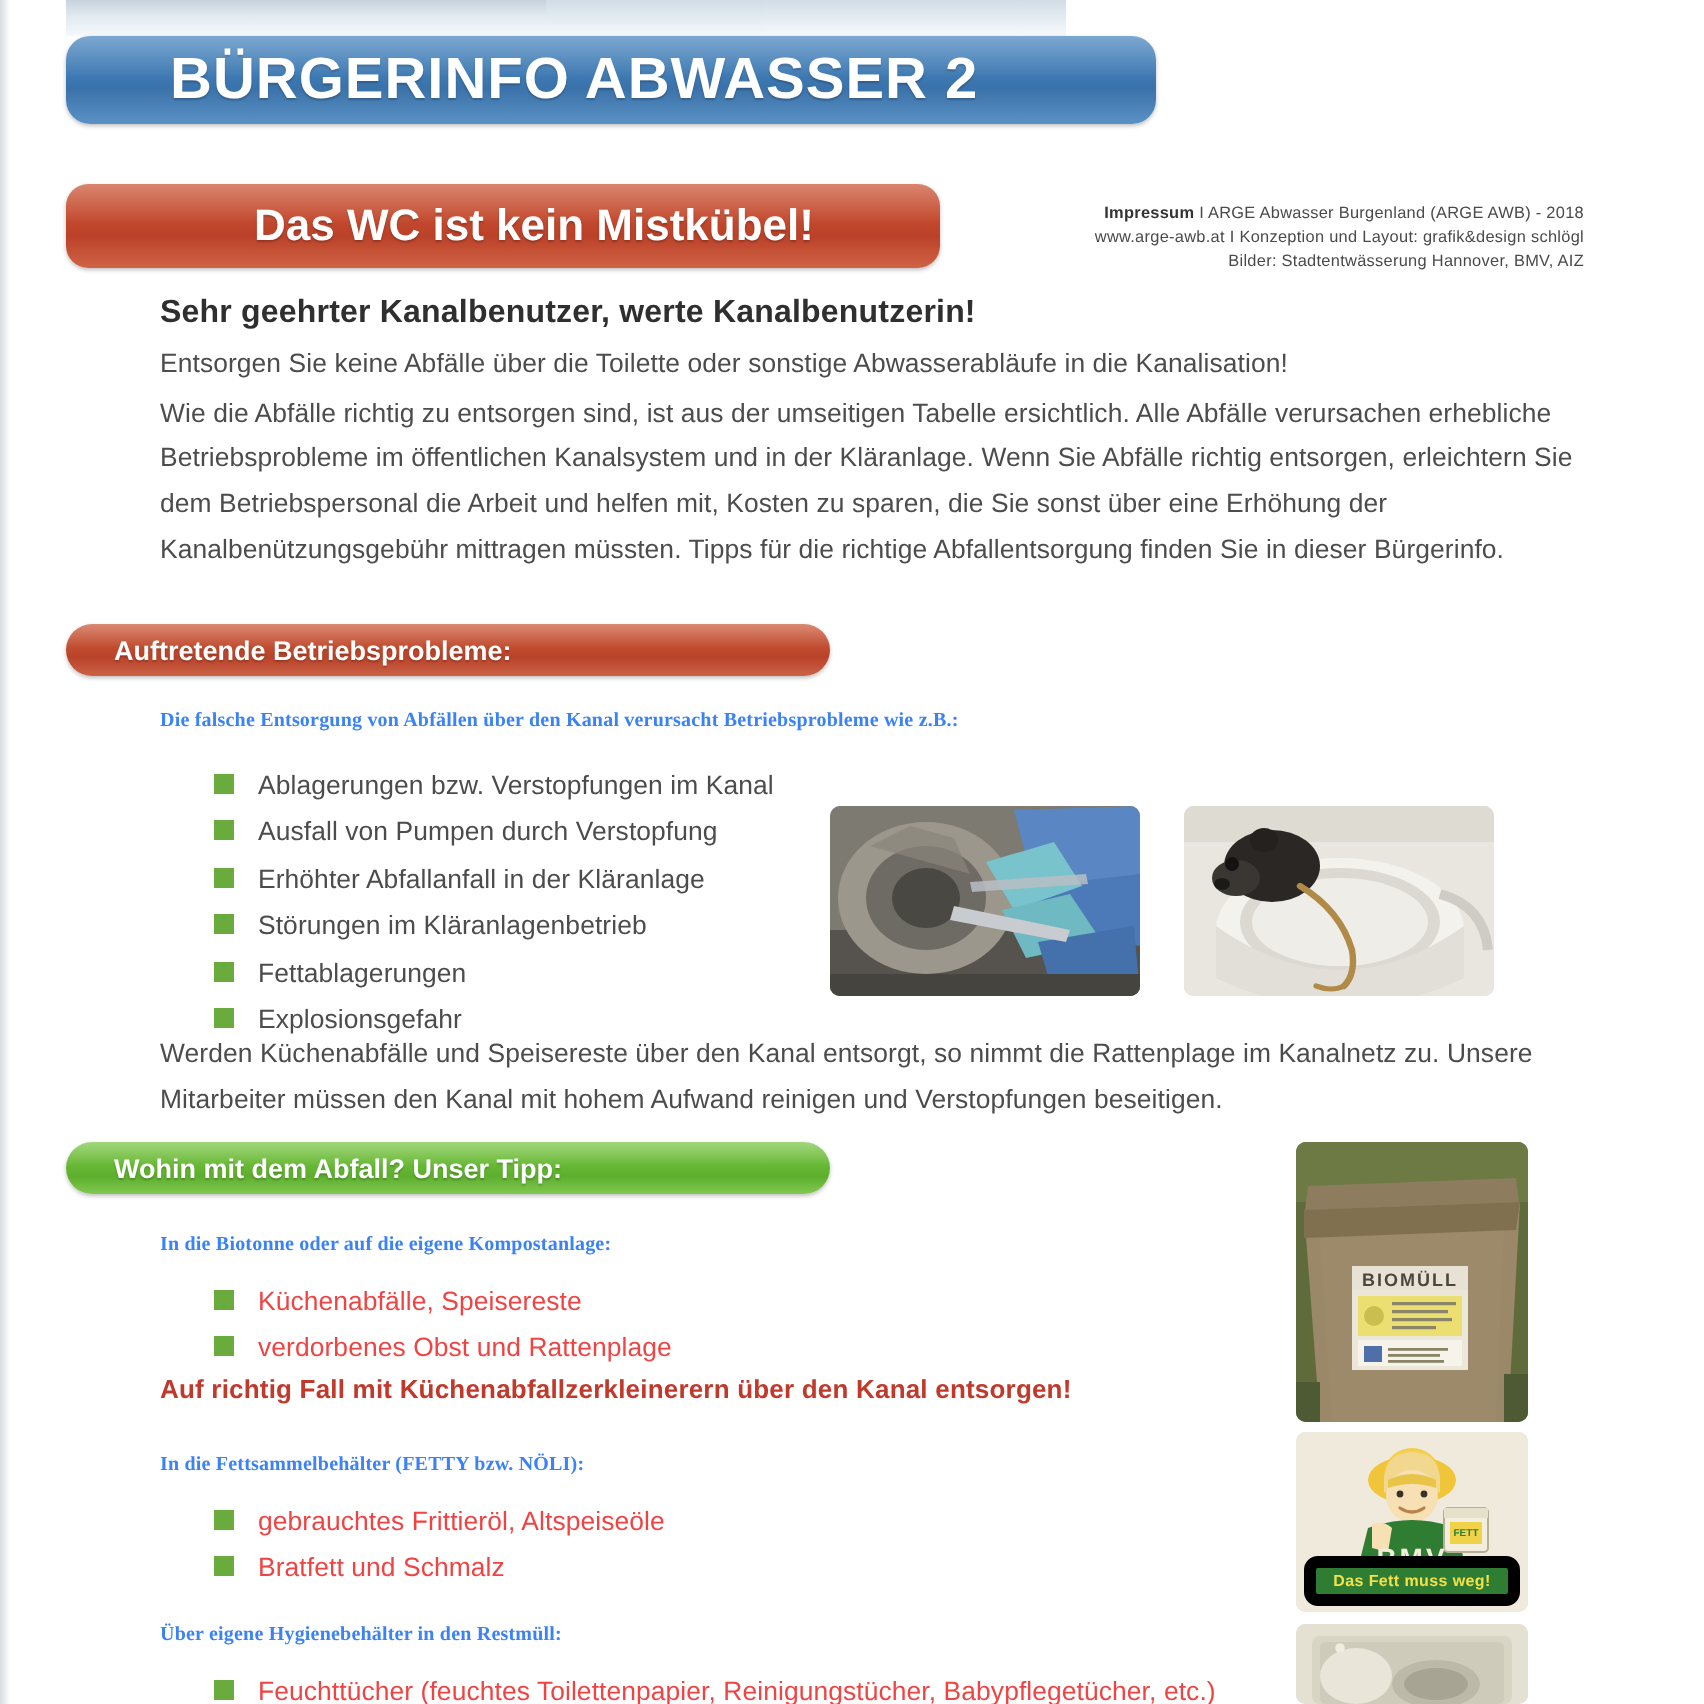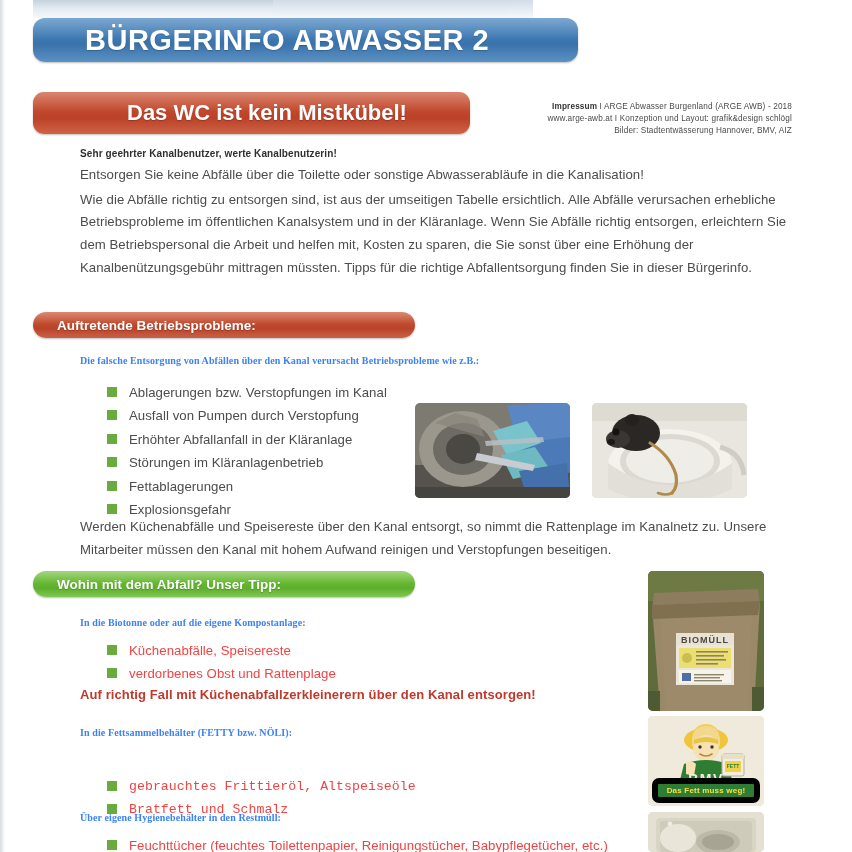--- a/index.html
+++ b/index.html
@@ -119,21 +119,21 @@
   }
   #impressum .imp-lead { font-weight: bold; color: #333; }
 
   
   #intro {
     position: absolute;
     left: 80px; top: 148px;
     width: 708px;
   }
   .lead-line {
-    font-size: 10px;
+    font-size: 16px;
     font-weight: bold;
     color: #2f2f2f;
     margin-bottom: 5px;
     letter-spacing: .1px;
   }
   .body-line {
     font-size: 13.2px;
     color: #4c4c4c;
     line-height: 1.72;
     letter-spacing: .05px;
@@ -179,21 +179,21 @@
   .bullet-label {
     font-size: 13.2px;
     line-height: 1.62;
     letter-spacing: .05px;
   }
   .bullet-dark .bullet-label { color: #4c4c4c; }
   .bullet-green .bullet-label { color: #ef4444; }
 
   #problems-list { left: 107px; top: 382px; }
   #bio-list      { left: 107px; top: 640px; }
-  #fat-list      { left: 107px; top: 776px; font-family: Liberation Mono, monospace; }
+  #fat-list      { left: 107px; top: 750px; }
   #hyg-list      { left: 107px; top: 835px; }
 
   
   #warning {
     position: absolute;
     left: 80px; top: 687px;
     font-size: 13px;
     font-weight: bold;
     color: #c0392b;
     letter-spacing: .1px;

